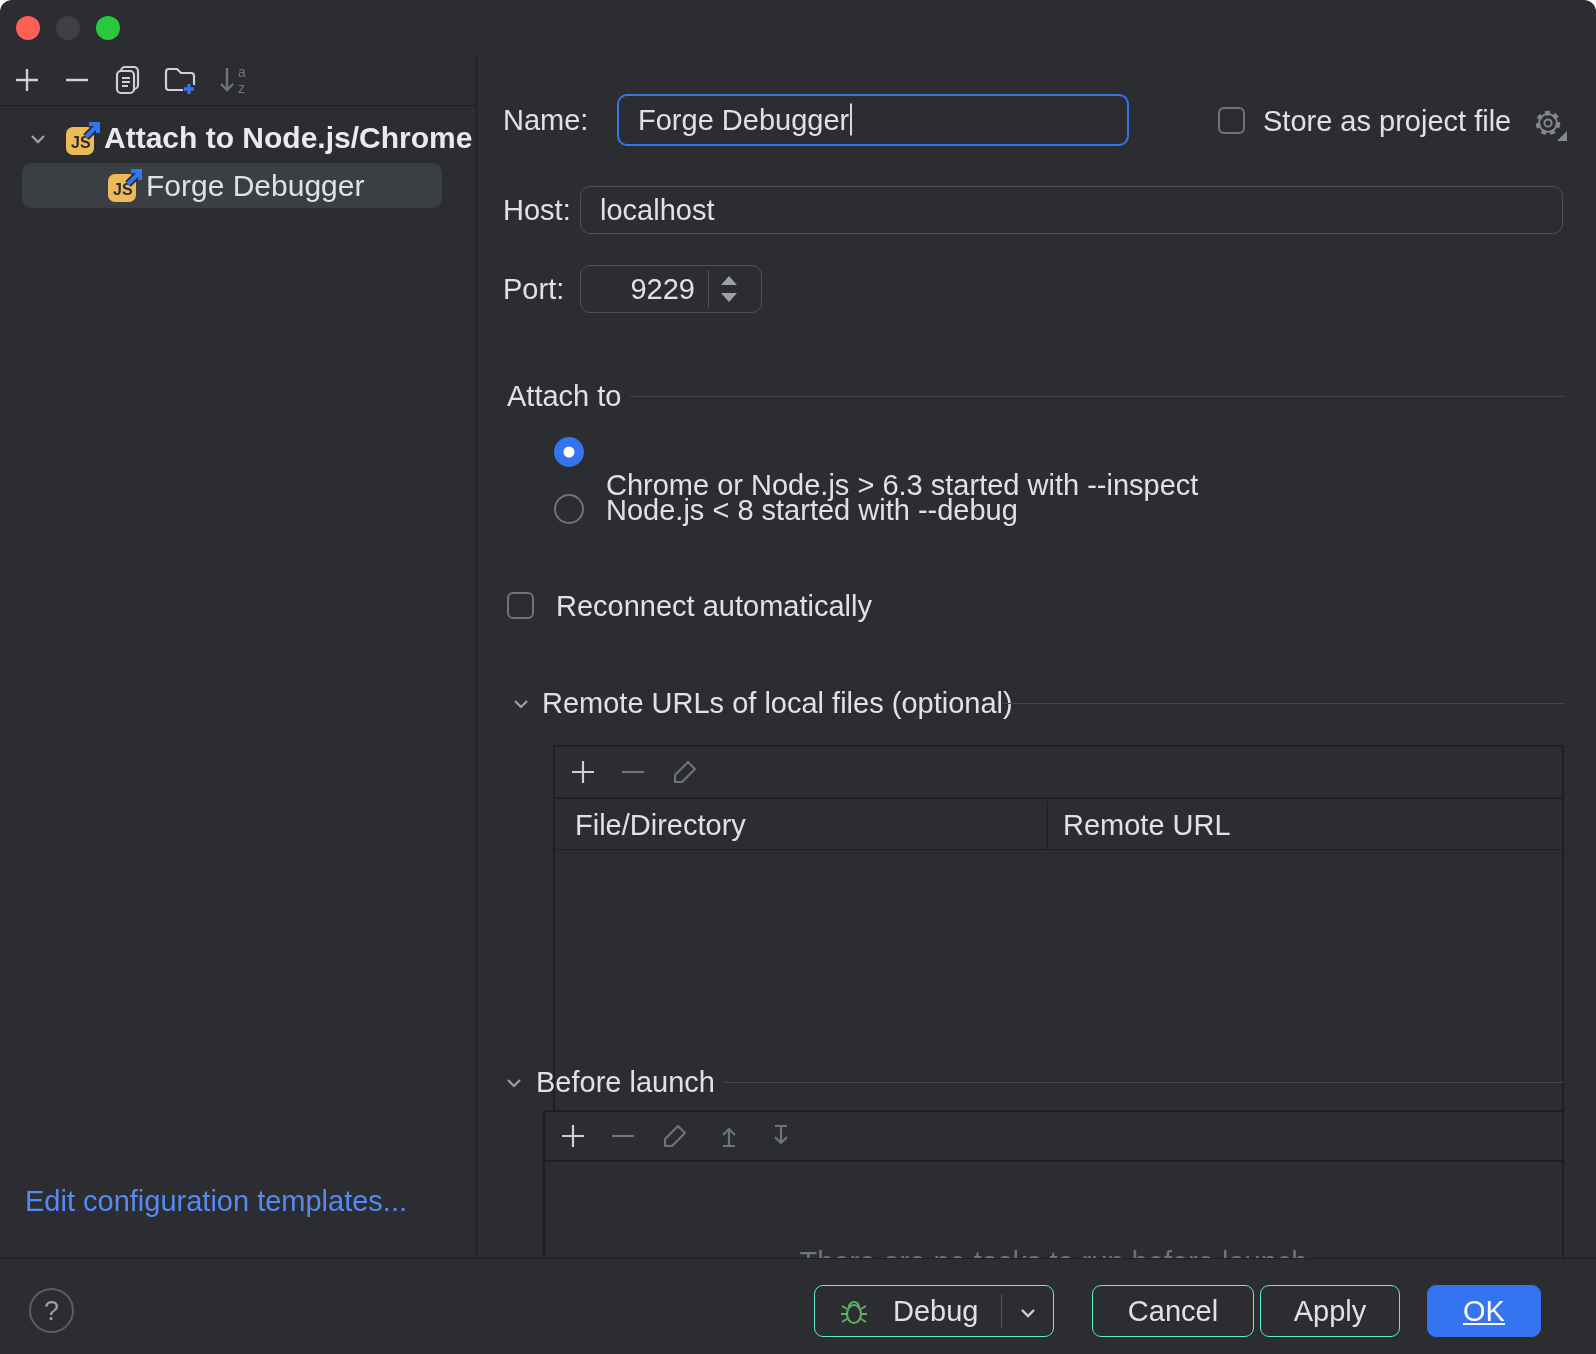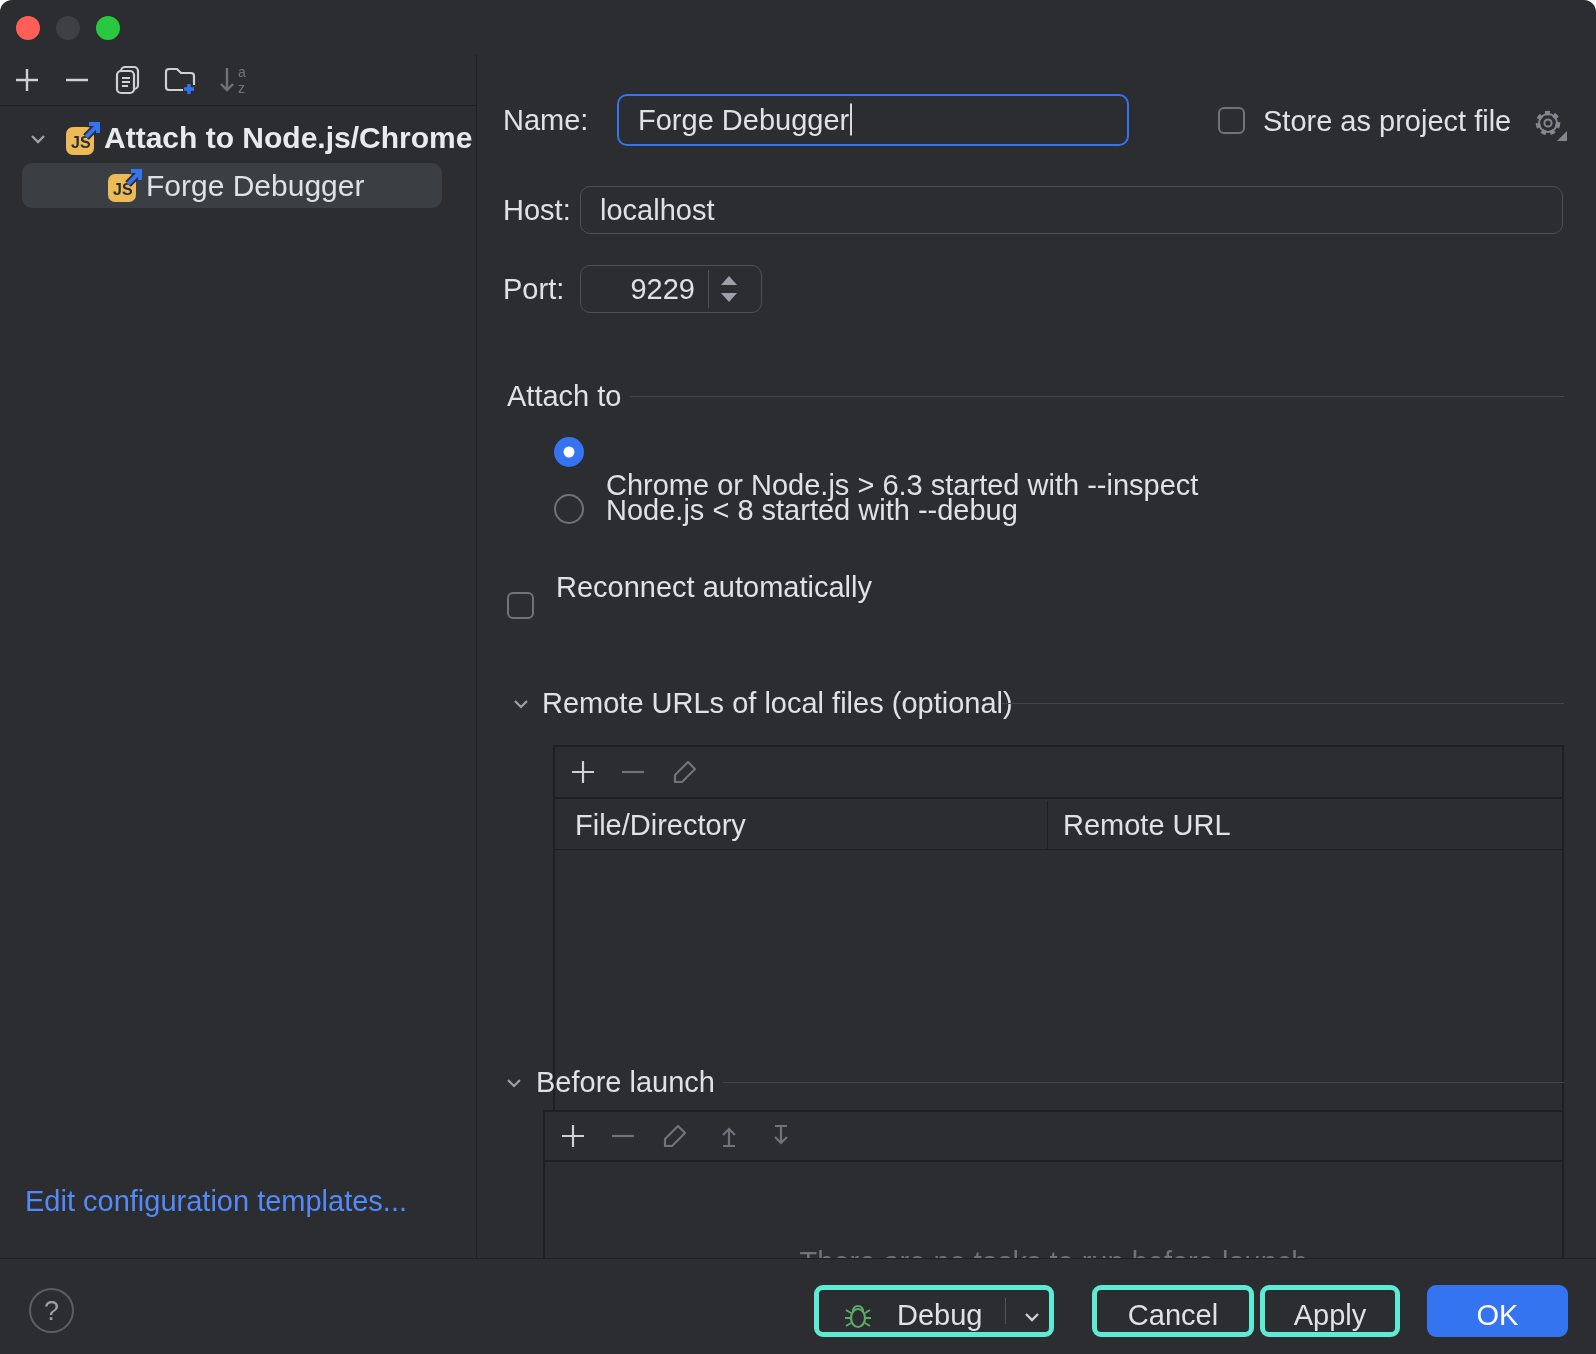--- a/index.html
+++ b/index.html
@@ -56,21 +56,21 @@
   .dtable { position:absolute; border:2px solid #1e1f22; background:#2b2d30; }
   .dt-toolbar { position:absolute; left:0; top:0; width:100%; border-bottom:2px solid #1e1f22; }
   .dt-header { position:absolute; left:0; width:100%; border-bottom:1px solid #1e1f22; }
   .dt-col2 { border-left:1px solid #1e1f22; position:absolute; top:0; bottom:0; }
   .dt-empty { position:absolute; width:100%; text-align:center; color:#6f737a; font-size:29px; }
   .hdr-label { position:absolute; top:50%; transform:translateY(-50%); font-size:29px; color:#dfe1e5; }
 
   
   .footer { position:absolute; left:0; bottom:0; width:100%; height:96px;
             border-top:1px solid #1e1f22; background:#2b2d30; }
-  .btn { position:absolute; top:26px; height:52px; border:5px solid #5eead4; border-radius:9px;
+  .btn { position:absolute; top:26px; height:52px; border:1px solid #5eead4; border-radius:9px;
          background:transparent; color:#dfe1e5; font-size:29px; text-align:center;
          line-height:50px; cursor:pointer; }
   .btn-primary { background:#3574f0; border-color:#3574f0; color:#ffffff; }
   .help-circle { position:absolute; left:29px; top:29px; width:45px; height:45px;
                  border:2px solid #5a5d63; border-radius:50%; color:#9da0a8;
                  font-size:27px; text-align:center; line-height:42px; cursor:pointer; }
   .split-div { position:absolute; top:8px; bottom:8px; width:1px; background:#51545b; }
 
   
   .tri-up { width:0; height:0; border-left:8px solid transparent; border-right:8px solid transparent;
@@ -193,21 +193,21 @@
 
     <div class="sectitle" style="left:29px; top:341px;">Attach to</div>
     <div class="secline" style="left:152px; top:341px; width:934px;"></div>
 
     <div class="radio on" style="left:76px; top:382px;"></div>
     <div class="abs lbl vcenter" style="left:128px; top:398px;margin-top:32px;">Chrome or Node.js &gt; 6.3 started with --inspect</div>
     <div class="radio off" style="left:76px; top:439px;"></div>
     <div class="abs lbl vcenter" style="left:128px; top:455px;">Node.js &lt; 8 started with --debug</div>
 
     <div class="cbox" style="left:29px; top:537px;"></div>
-    <div class="abs lbl vcenter" style="left:78px; top:532px;text-align:center;">Reconnect automatically</div>
+    <div class="abs lbl vcenter" style="left:78px; top:551px;text-align:center;">Reconnect automatically</div>
 
     <span class="abs" style="left:32px; top:638px;">
       <svg width="22" height="22" viewBox="0 0 22 22">
           <path d="M5 8l6 6 6-6" fill="none" stroke="#9da0a8" stroke-width="2.2"></path>
         </svg>
     </span>
     <div class="sectitle" style="left:64px; top:648px;">Remote URLs of local files (optional)</div>
     <div class="secline" style="left:524px; top:648px; width:562px;"></div>
 
     <div class="dtable" style="left:75px; top:690px; width:1011px; height:400px;">
@@ -296,18 +296,18 @@
           </svg>
       </span>
     </div>
 
     <div class="btn" style="left:1092px; width:162px;">
       <span>Cancel</span>
     </div>
     <div class="btn" style="left:1260px; width:140px;">
       <span>Apply</span>
     </div>
-    <div class="btn btn-primary" style="left:1427px; width:141px;">
+    <div class="btn btn-primary" style="left:1427px; width:114px;text-decoration:underline;">
       <span>OK</span>
     </div>
   </div>
 
 </div>
 
 </body></html>

